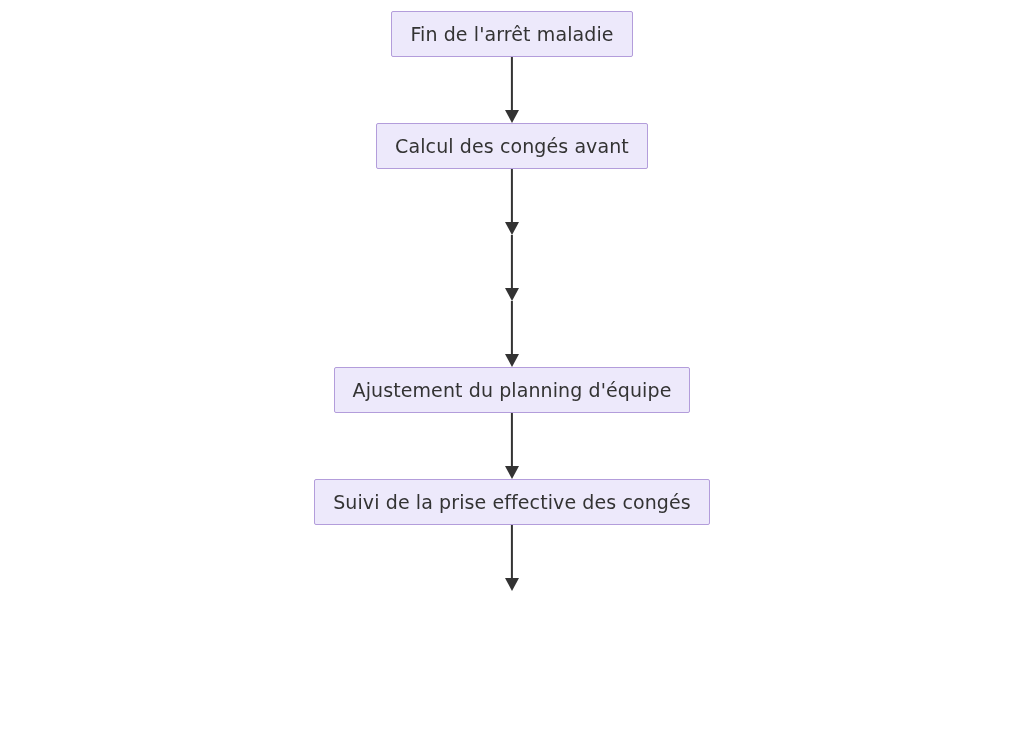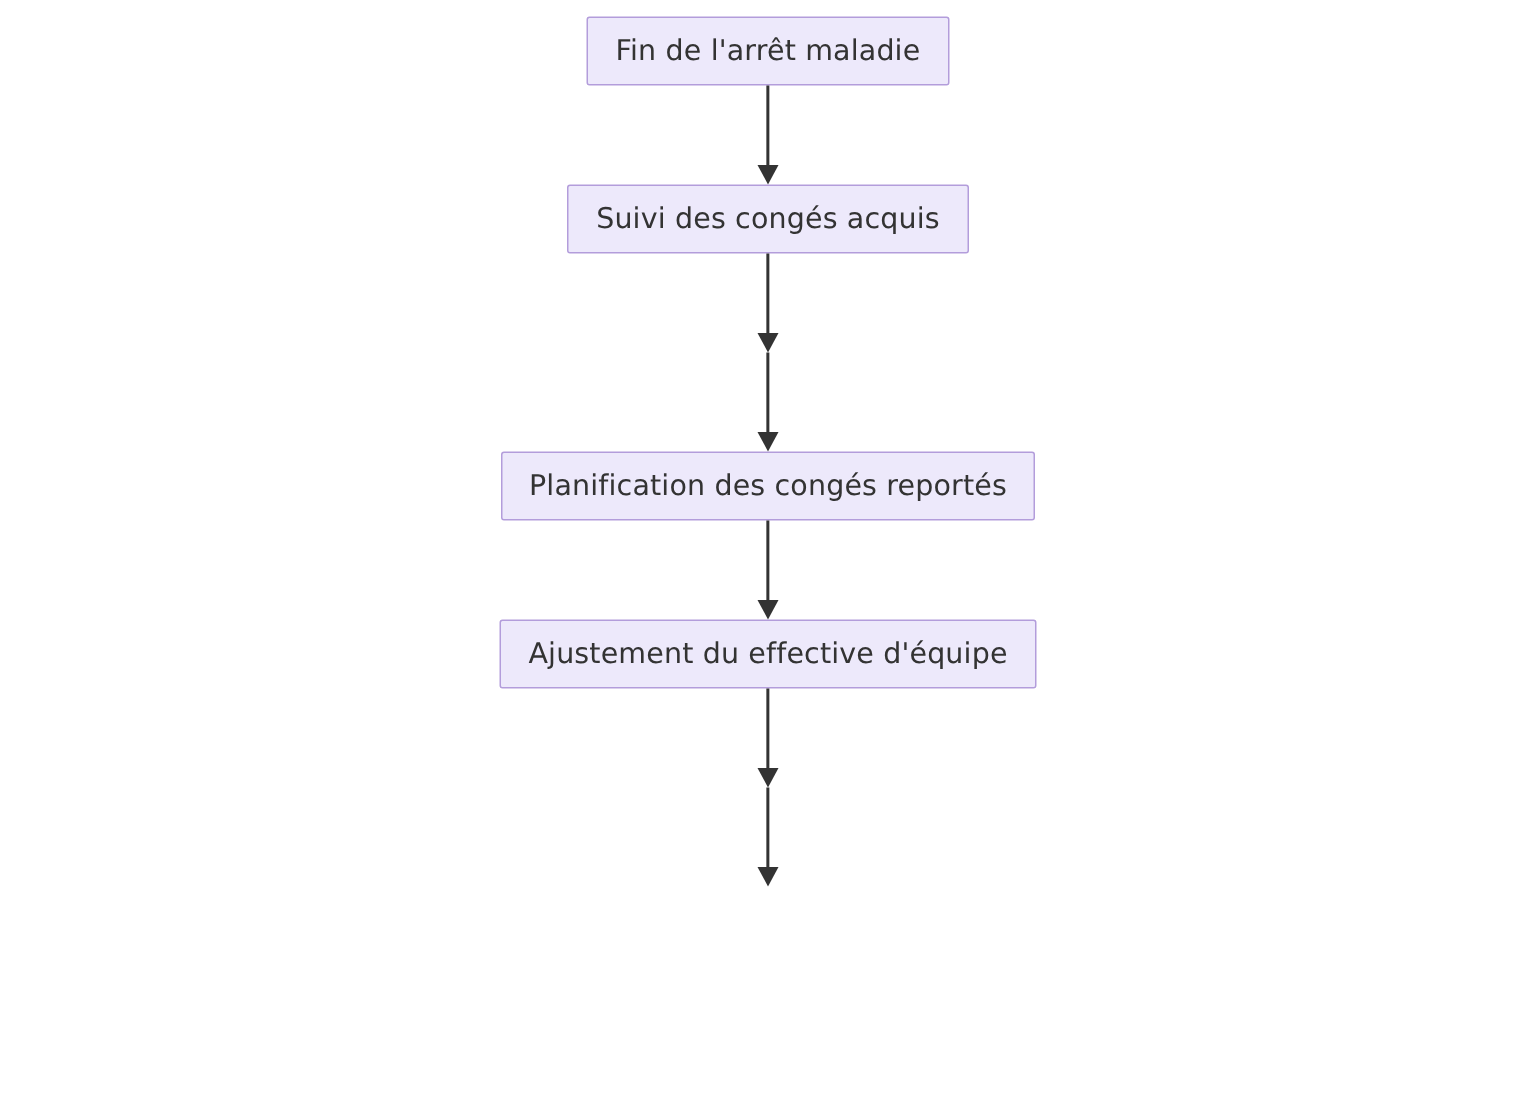--- a/index.html
+++ b/index.html
@@ -86,53 +86,53 @@
     <div class="node">
       <span>Fin de l'arrêt maladie</span>
     </div>
 
     <div class="connector">
       <div class="stem"></div>
       <div class="head"></div>
     </div>
 
     <div class="node">
-      <span>Suivi des congés acquis</span>
-    </div>
-
-    <div class="connector">
-      <div class="stem"></div>
-      <div class="head"></div>
-    </div>
-
-
-    <div class="connector">
-      <div class="stem"></div>
-      <div class="head"></div>
-    </div>
-
-    <div class="node">
-      <span>Planification des congés reportés</span>
-    </div>
-
-    <div class="connector">
-      <div class="stem"></div>
-      <div class="head"></div>
-    </div>
-
-    <div class="node">
-      <span>Ajustement du effective d'équipe</span>
+      <span>Calcul des congés avant</span>
     </div>
 
     <div class="connector">
       <div class="stem"></div>
       <div class="head"></div>
     </div>
 
 
     <div class="connector">
       <div class="stem"></div>
       <div class="head"></div>
     </div>
 
 
+    <div class="connector">
+      <div class="stem"></div>
+      <div class="head"></div>
+    </div>
+
+    <div class="node">
+      <span>Ajustement du planning d'équipe</span>
+    </div>
+
+    <div class="connector">
+      <div class="stem"></div>
+      <div class="head"></div>
+    </div>
+
+    <div class="node">
+      <span>Suivi de la prise effective des congés</span>
+    </div>
+
+    <div class="connector">
+      <div class="stem"></div>
+      <div class="head"></div>
+    </div>
+
+
   </div>
 </div>
 
 </body></html>

